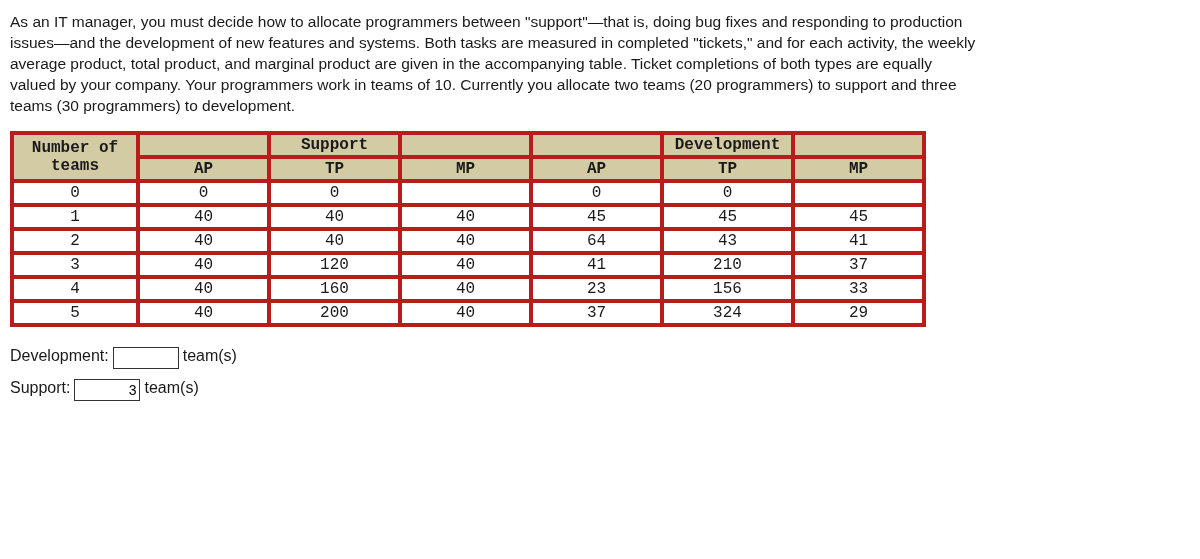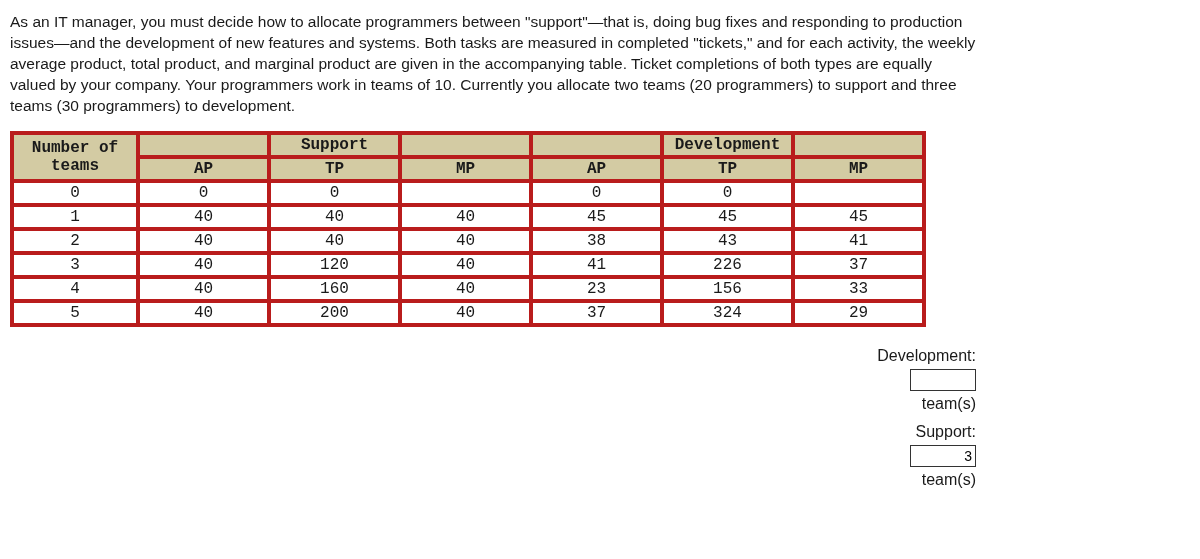--- a/index.html
+++ b/index.html
@@ -44,23 +44,22 @@
   table.data .teams-th {
     width: 110px;
   }
   table.data .col {
     width: 115px;
   }
   .answer-row {
     margin: 10px 0;
     font-size: 16px;
     display: flex;
-    align-items: flex-end;
+    align-items: flex-start;
     gap: 4px;
-    flex-direction: column;
   }
   .answer-row input[type="text"] {
     width: 58px;
     height: 18px;
     font-size: 14px;
     text-align: right;
     padding: 1px 3px;
     border: 1px solid #333;
     box-sizing: content-box;
   }
@@ -110,31 +109,31 @@
           <td>40</td>
           <td>45</td>
           <td>45</td>
           <td>45</td>
         </tr>
         <tr>
           <td>2</td>
           <td>40</td>
           <td>40</td>
           <td>40</td>
-          <td>38</td>
+          <td>64</td>
           <td>43</td>
           <td>41</td>
         </tr>
         <tr>
           <td>3</td>
           <td>40</td>
           <td>120</td>
           <td>40</td>
           <td>41</td>
-          <td>226</td>
+          <td>210</td>
           <td>37</td>
         </tr>
         <tr>
           <td>4</td>
           <td>40</td>
           <td>160</td>
           <td>40</td>
           <td>23</td>
           <td>156</td>
           <td>33</td>

